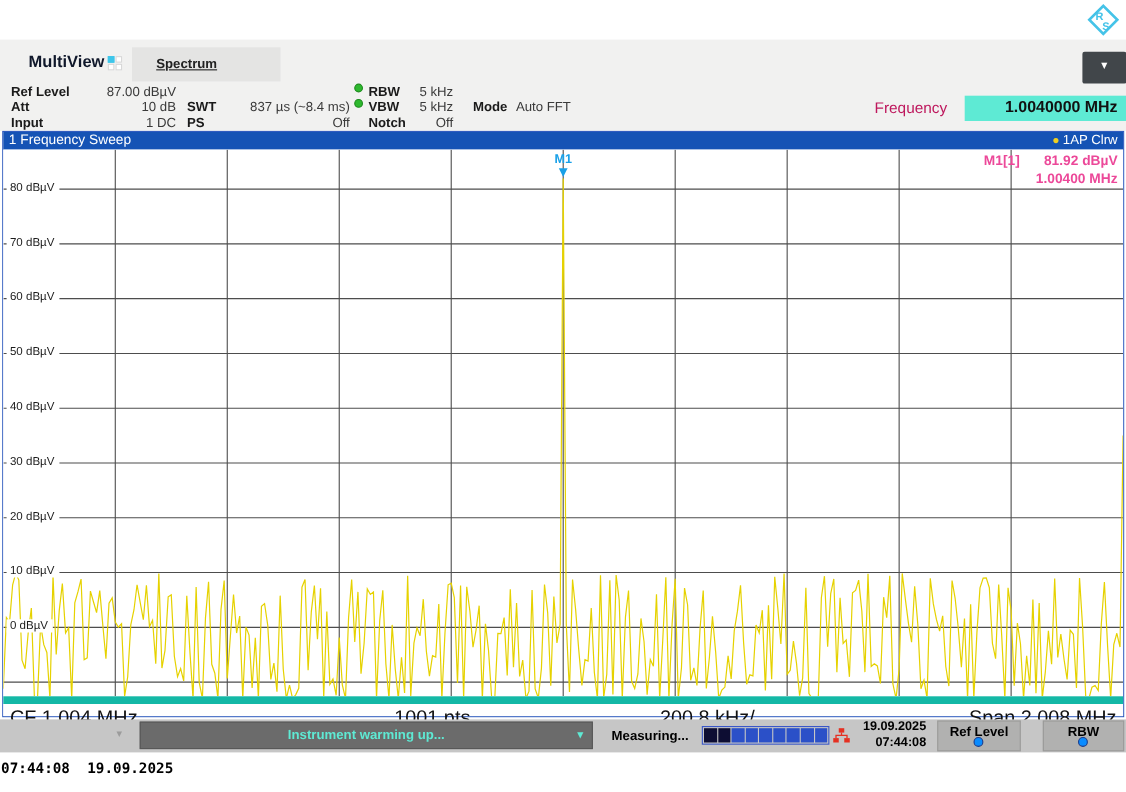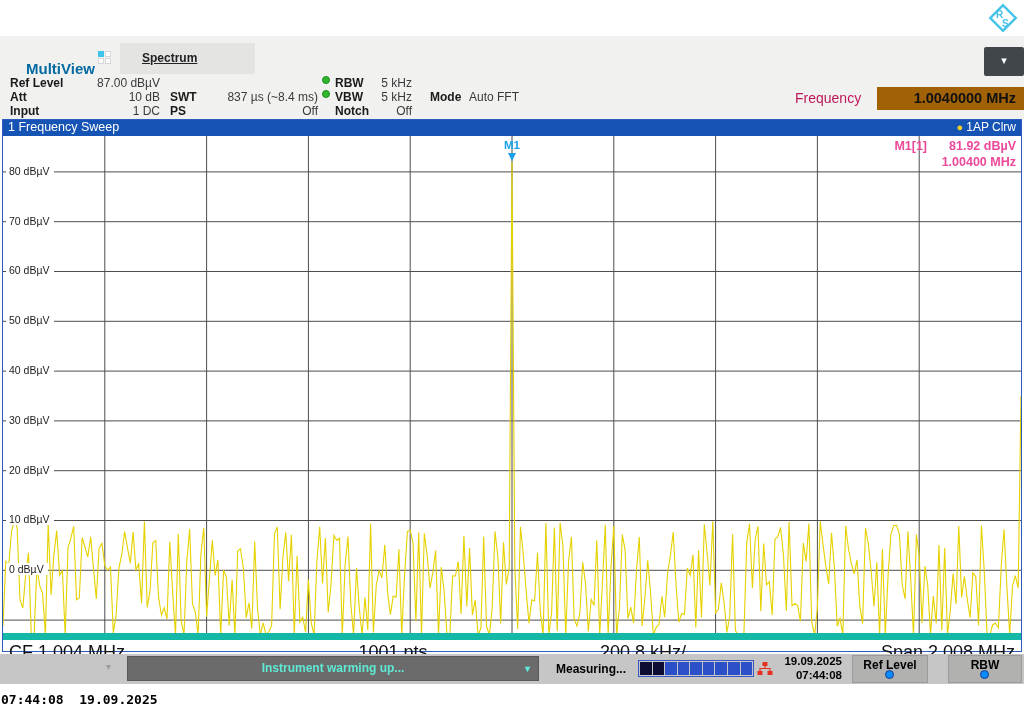--- a/index.html
+++ b/index.html
@@ -6,41 +6,41 @@
   *{box-sizing:border-box;}
   .screen{position:relative;width:1024px;height:720px;background:#fff;overflow:hidden;
           font-family:"Liberation Sans",sans-serif;}
 
   
   .topstrip{position:absolute;left:0;top:0;width:1024px;height:36px;background:#fff;}
   .rs-logo{position:absolute;right:4px;top:1px;width:34px;height:34px;}
 
   
   .header{position:absolute;left:0;top:36px;width:1024px;height:83px;background:#f1f1f0;}
-  .tab-mv-label{position:absolute;left:26px;top:12px;font-size:15px;font-weight:bold;color:#0369a1;margin-top:12px;}
+  .tab-mv-label{position:absolute;left:26px;top:12px;font-size:15px;font-weight:bold;color:#0f172a;}
   .mv-icon{position:absolute;left:98px;top:15px;width:13px;height:13px;display:grid;
            grid-template-columns:6px 6px;grid-template-rows:6px 6px;gap:1px;}
   .mv-icon div{background:#fff;border:1px solid #d8d8d8;}
   .mv-icon div:first-child{background:#3ec6ea;border-color:#3ec6ea;}
   .tab-spectrum{position:absolute;left:120px;top:7px;width:135px;height:31px;background:#e4e4e3;
                 font-size:12px;font-weight:bold;color:#222;line-height:31px;padding-left:22px;text-decoration:underline;}
   .dd-btn{position:absolute;left:984px;top:11px;width:40px;height:29px;background:#41464a;
           color:#fff;text-align:center;line-height:27px;font-size:11px;border-radius:2px;}
   .srow{position:absolute;left:0;width:780px;height:14px;font-size:12px;color:#3a3a3a;}
   .srow b{color:#1a1a1a;}
   .srow span{position:absolute;top:0;white-space:pre;}
   .r1{top:40px;} .r2{top:54px;} .r3{top:68px;}
   .valA{left:60px;width:100px;text-align:right;}
   .labB{left:170px;} .valB{left:200px;width:118px;text-align:right;}
   .led{position:absolute;left:322px;top:3px;width:8px;height:8px;border-radius:50%;
        background:#2eb82e;border:1px solid #1d8a1d;}
   .labC{left:335px;} .valC{left:368px;width:44px;text-align:right;}
   .labD{left:430px;} .valD{left:469px;}
   .freq-label{position:absolute;left:795px;top:54px;font-size:14px;color:#be185d;}
-  .freq-value{position:absolute;left:877px;top:51px;width:147px;height:23px;background:#a16207;
+  .freq-value{position:absolute;left:877px;top:51px;width:147px;height:23px;background:#5eead4;
               font-size:14.5px;font-weight:bold;color:#111;text-align:right;padding:3px 8px 0 0;}
 
   
   .window{position:absolute;left:2px;top:119px;width:1020px;height:533px;
           border:1px solid #2f5bbf;background:#fff;}
   .titlebar{position:absolute;left:0;top:0;width:100%;height:16px;background:#1553b5;color:#fff;
             font-size:12.5px;line-height:15px;padding-left:5px;}
   .trace-tag{position:absolute;right:5px;top:0;line-height:15px;font-size:12px;color:#fff;}
   .trace-dot{color:#f0d020;font-size:11px;margin-right:3px;}
   .graph{position:absolute;left:0;top:16px;width:1018px;height:497px;background:#fff;overflow:hidden;}

